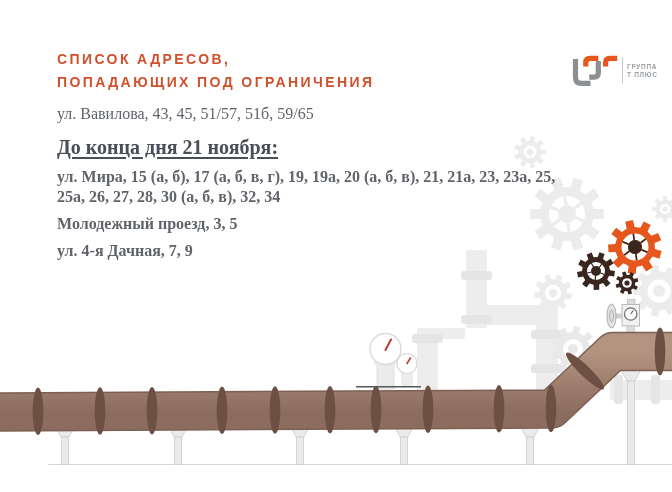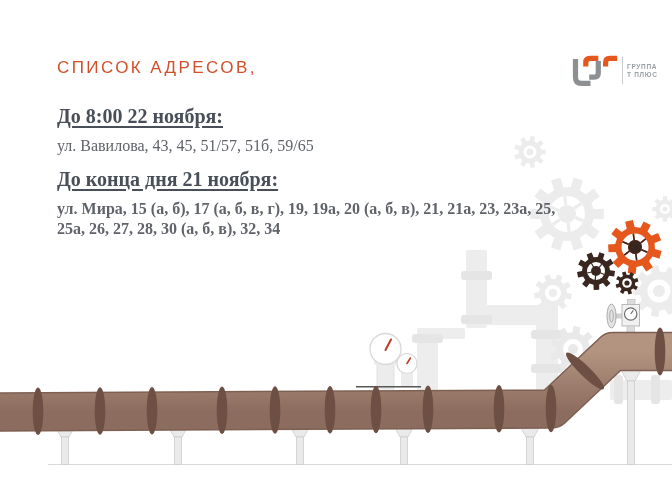--- a/index.html
+++ b/index.html
@@ -1,20 +1,20 @@
 <!DOCTYPE html>
 <html style="--c-title: #d0502c; --c-heading: #484f58; --c-body: #60646a; --c-logotext: #9aa0a4;"><head>
 <meta charset="utf-8">
 <style>
   html,body{margin:0;padding:0;background:#fff;}
   .page{position:relative;width:672px;height:492px;background:#ffffff;overflow:hidden;
         font-family:"Liberation Sans",sans-serif;}
   #decor{position:absolute;left:0;top:0;z-index:1;}
-  .title{position:absolute;left:57px;top:56px;z-index:2;
-         font-weight:normal;font-size:17px;line-height:23.3px;letter-spacing:2.4px;
+  .title{position:absolute;left:57px;top:48px;z-index:2;
+         font-weight:bold;font-size:14px;line-height:23.3px;letter-spacing:2.4px;
          color:var(--c-title,#d0502c);font-family:"Liberation Sans",sans-serif;}
   .content{position:absolute;left:57px;top:104px;width:500px;z-index:2;
            font-family:"Liberation Serif",serif;}
   h2.sec{margin:0 0 8px 0;font-family:"Liberation Serif",serif;font-weight:bold;
          font-size:20px;line-height:24px;color:var(--c-heading,#484f58);
          text-decoration:underline;text-underline-offset:3px;text-decoration-thickness:1.5px;}
   p.addr{margin:0 0 10.5px 0;font-size:16px;line-height:20px;color:var(--c-body,#60646a);}
   section.s2{margin-top:10px;}
   section.s2 p.addr{margin-bottom:7px;font-weight:bold;}
   .logo{position:absolute;left:560px;top:40px;width:110px;height:58px;z-index:2;}
@@ -155,40 +155,42 @@
         <ellipse cx="428" cy="409.2" rx="5.3" ry="23.8" fill="#6d4f43"></ellipse>
         <ellipse cx="499" cy="408.8" rx="5.3" ry="23.8" fill="#6d4f43"></ellipse>
         <ellipse cx="551" cy="408.5" rx="5.3" ry="23.8" fill="#6d4f43"></ellipse>
         <ellipse cx="585" cy="371" rx="5.3" ry="26" fill="#6d4f43" transform="rotate(-46 585 371)"></ellipse>
         <ellipse cx="660" cy="351.5" rx="5.3" ry="24" fill="#6d4f43"></ellipse>
       </g>
   </svg>
 
   <div class="title">
     <div>СПИСОК АДРЕСОВ,</div>
+    <div>ПОПАДАЮЩИХ ПОД ОГРАНИЧЕНИЯ</div>
   </div>
 
   <div class="logo">
     <svg class="logo-mark" width="58" height="44" viewBox="565 48 58 44">
       <path d="M 575.5 59 V 77.5 Q 575.5 83.4 581.4 83.4 H 590.5" fill="none" stroke="#8d9093" stroke-width="5.2"></path>
       <path d="M 585.8 66.5 V 62.4 Q 585.8 58.3 589.9 58.3 H 598.3" fill="none" stroke="#e5571d" stroke-width="5.2"></path>
       <path d="M 598.3 61 V 73 Q 598.3 77.2 594.1 77.2 H 589.2" fill="none" stroke="#8d9093" stroke-width="5.2"></path>
       <path d="M 605.6 66.5 V 62.4 Q 605.6 58.4 609.7 58.4 H 617.2" fill="none" stroke="#e5571d" stroke-width="5.2"></path>
     </svg>
     <div class="logo-divider"></div>
     <div class="logo-text">
       <div>ГРУППА</div>
       <div>Т ПЛЮС</div>
     </div>
   </div>
 
   <div class="content">
     <section class="s1">
-      <h2 class="sec">До 8:00 22 ноября:</h2>
       <p class="addr">ул. Вавилова, 43, 45, 51/57, 51б, 59/65</p>
     </section>
     <section class="s2">
       <h2 class="sec">До конца дня 21 ноября:</h2>
       <p class="addr">ул. Мира, 15 (а, б), 17 (а, б, в, г), 19, 19а, 20 (а, б, в), 21, 21а, 23, 23а, 25, 25а, 26, 27, 28, 30 (а, б, в), 32, 34</p>
+      <p class="addr">Молодежный проезд, 3, 5</p>
+      <p class="addr">ул. 4-я Дачная, 7, 9</p>
     </section>
   </div>
 
 </div>
 
 </body></html>

